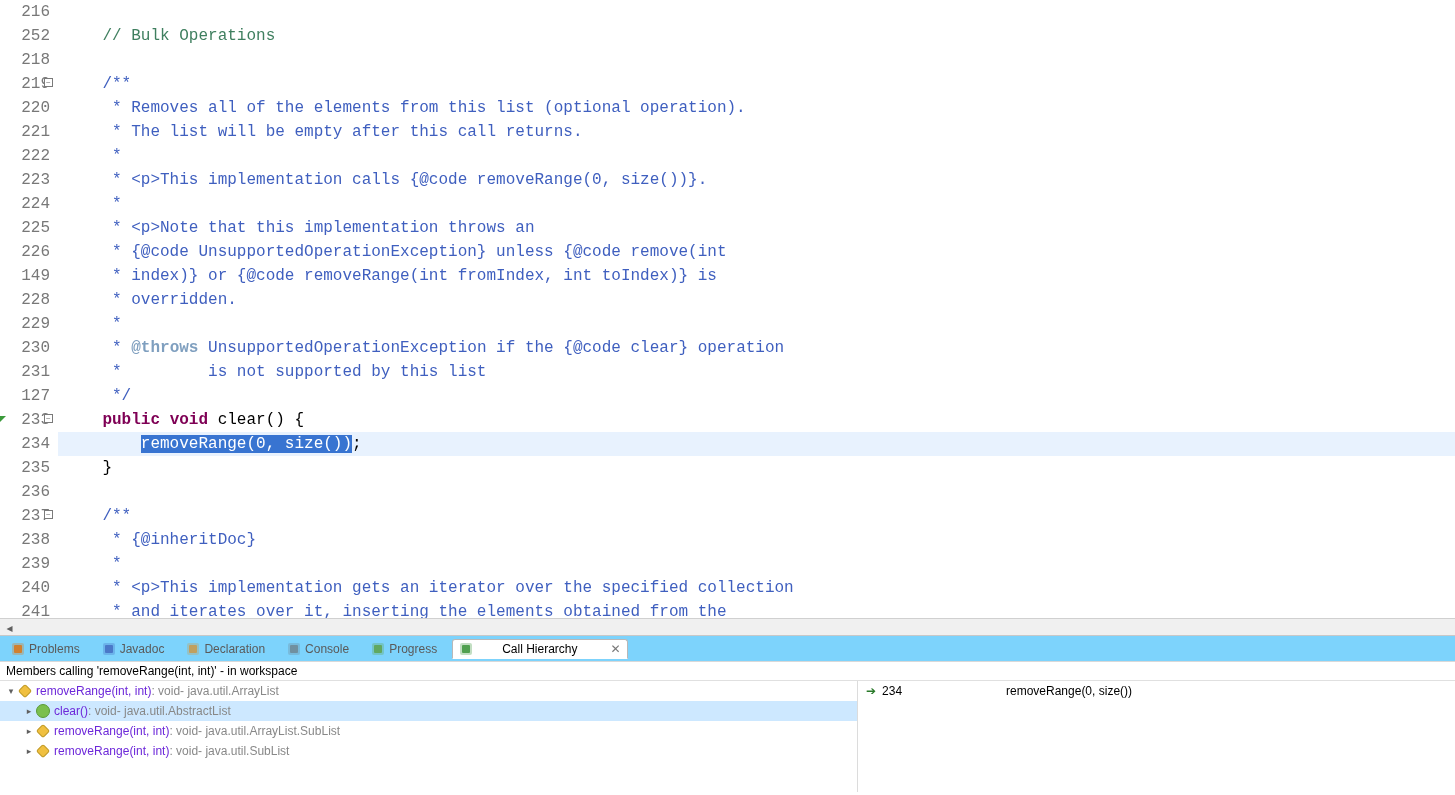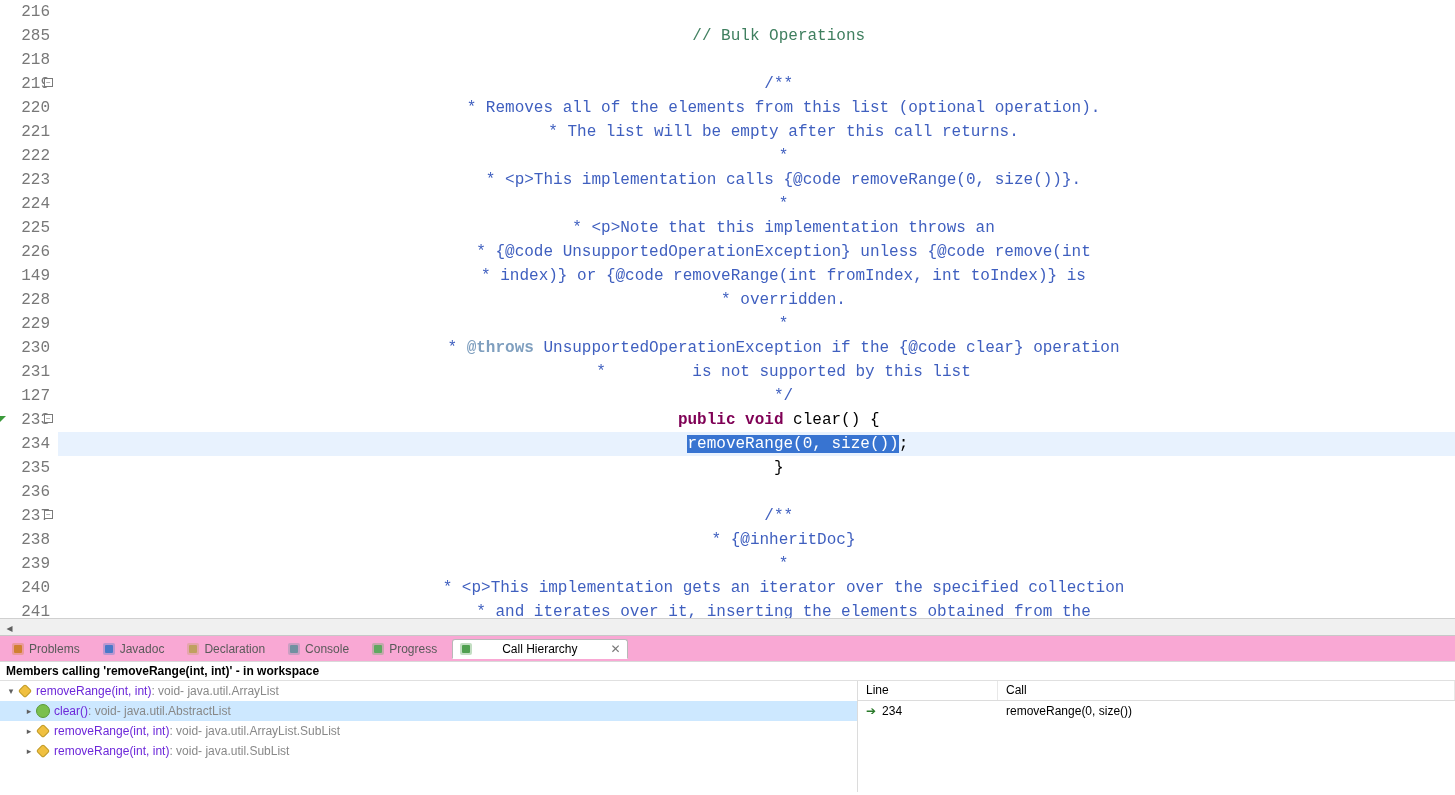--- a/index.html
+++ b/index.html
@@ -62,21 +62,20 @@
     border-bottom: 8px solid transparent;
   }
   .code {
     flex: 1;
     font-family: Consolas, "Courier New", monospace;
     font-size: 16px;
     line-height: 24px;
     white-space: pre;
     color: #000;
     position: relative;
-    text-align: center;
   }
   .code .row { height: 24px; padding-left: 6px; }
   .code .row.current { background: #e8f2fe; }
   .c-comment { color: #3f7f5f; }
   .c-javadoc { color: #3f5fbf; }
   .c-jd-tag { color: #7f9fbf; font-weight: bold; }
   .c-keyword { color: #7f0055; font-weight: bold; }
   .c-plain   { color: #000; }
   .sel {
     background: #3874d1;
@@ -94,21 +93,21 @@
     width: 15px; height: 13px;
     display:flex; align-items:center; justify-content:center;
     color:#606060;
   }
   
   .panel {
     border-top: 1px solid #c8c8c8;
   }
   .tabbar {
     height: 26px;
-    background: #f9a8d4;
+    background: #7dd3fc;
     display: flex;
     align-items: center;
     padding-left: 4px;
     gap: 8px;
     border-bottom: 1px solid #d9d9d9;
   }
   .tab {
     display: flex;
     align-items: center;
     gap: 4px;
@@ -128,21 +127,20 @@
   }
   .tab .ticon { width:14px; height:14px; display:inline-block; }
   .tab .close { margin-left:4px; color:#777; }
   .panel-desc {
     height: 19px;
     padding: 2px 6px;
     font-size: 12px;
     color: #000;
     background:#fff;
     border-bottom: 1px solid #e0e0e0;
-    font-weight: bold;
   }
   .panel-body {
     display: flex;
     height: 111px;
   }
   .tree {
     flex: 0 0 858px;
     border-right: 1px solid #dcdcdc;
     overflow: auto;
     font-size: 12px;
@@ -200,21 +198,21 @@
   .call-arrow { color:#2a7a2a; margin-right:6px; }
   .col-line-cell { display:flex; align-items:center; }
 </style>
 </head>
 <body>
 
 <div class="editor-area">
   <div class="code-container">
     <div class="gutter" id="gutter">
         <div class="ln">216</div>
-        <div class="ln">285</div>
+        <div class="ln">252</div>
         <div class="ln">218</div>
         <div class="ln">219<span class="fold">−</span></div>
         <div class="ln">220</div>
         <div class="ln">221</div>
         <div class="ln">222</div>
         <div class="ln">223</div>
         <div class="ln">224</div>
         <div class="ln">225</div>
         <div class="ln">226</div>
         <div class="ln">149</div>
@@ -316,24 +314,20 @@
         <div class="tree-row">
           <span class="indent" style="width: 18px;"></span>
           <span class="twisty">▸</span>
           <span class="ticon-method protected"></span>
           <span class="m-name">removeRange(int, int)</span>
           <span class="m-ret"> : void</span>
           <span class="m-pkg"> - java.util.SubList</span>
         </div>
       </div>
     <div class="calltable">
-      <div class="th">
-        <div class="col-line">Line</div>
-        <div class="col-call">Call</div>
-      </div>
       <div id="callrows">
           <div class="tr">
             <div class="col-line col-line-cell">
               <span class="call-arrow">➔</span>
               <span>234</span>
             </div>
             <div class="col-call">removeRange(0, size())</div>
           </div>
         </div>
     </div>

